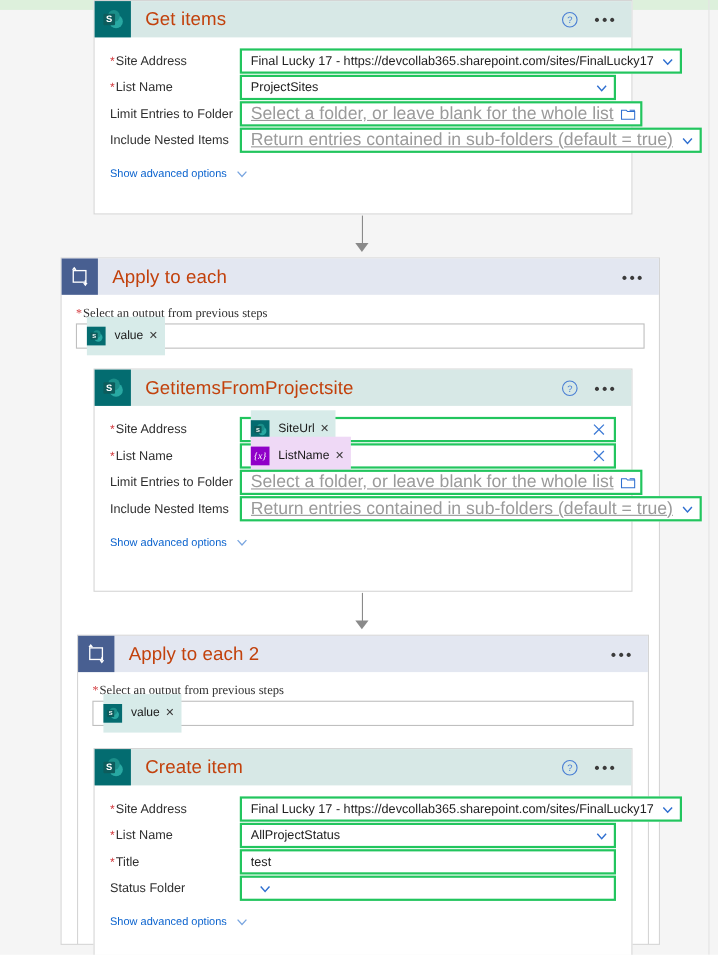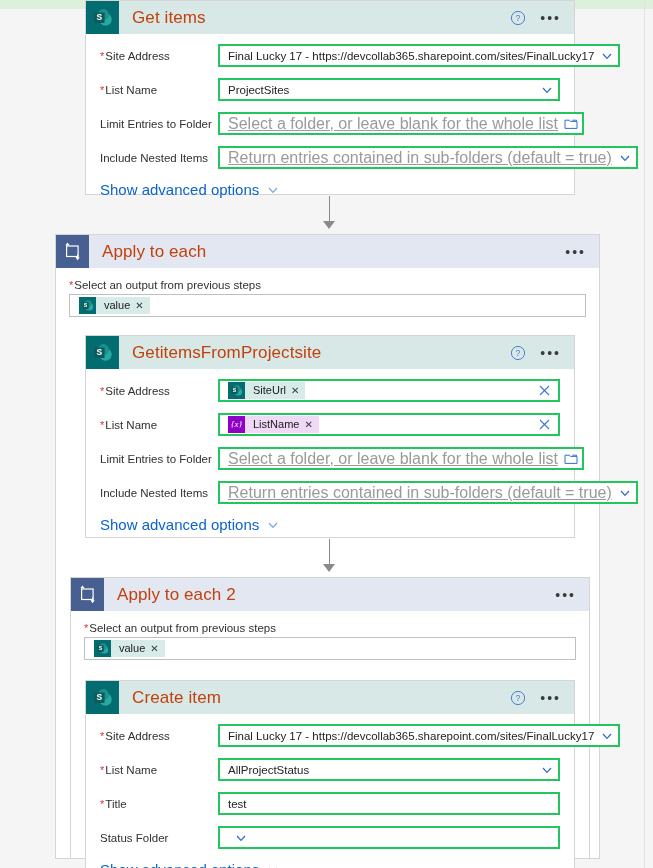--- a/index.html
+++ b/index.html
@@ -25,49 +25,49 @@
   .head-icon.sp{background:#036c70;}
   .head-icon.loop{background:#485f91;}
   .head-title{font-size:17px;color:#c2410c;margin-left:13px;letter-spacing:.1px;white-space:nowrap;}
   .head-spacer{flex:1 1 auto;}
   .help-icon{width:16px;height:16px;flex:0 0 16px;margin-right:14px;}
   .dots{flex:0 0 auto;margin-right:13px;color:#3b3b3b;font-size:14px;letter-spacing:2px;line-height:10px;user-select:none;}
 
   .card-body{padding:10px 14px 14px 14px;}
 
   
-  .row{display:flex;align-items:center;margin-bottom:11px;}
+  .row{display:flex;align-items:center;margin-bottom:1px;}
   .lbl{width:118px;flex:0 0 118px;font-size:11.5px;color:#303030;white-space:nowrap;}
   .req{color:#d13438;font-size:11px;margin-right:1px;vertical-align:text-top;}
   .field{flex:1 1 auto;height:23px;border:2px solid #22c55e;background:#fff;box-sizing:border-box;display:flex;align-items:center;padding:0 4px 0 8px;position:relative;}
   .field .val{font-size:11.5px;color:#222;white-space:nowrap;overflow:hidden;text-overflow:ellipsis;flex:1 1 auto;}
   .field .ph{font-size:16px;color:#9a9a9a;white-space:nowrap;overflow:hidden;text-overflow:ellipsis;flex:1 1 auto;text-decoration:underline;}
   .chev{width:14px;height:14px;flex:0 0 14px;margin-left:6px;}
   .folder{width:14px;height:13px;flex:0 0 14px;margin-left:6px;}
   .clearx{width:13px;height:13px;flex:0 0 13px;margin-left:6px;margin-right:3px;}
 
   
-  .chip{display:inline-flex;align-items:center;height:17px;font-size:11px;line-height:17px;}
+  .chip{display:inline-flex;align-items:center;height:35px;font-size:11px;line-height:17px;}
   .chip.teal{background:#d7ebe9;}
   .chip.purple{background:#efd9f6;}
   .chip-ic{width:17px;height:17px;flex:0 0 17px;display:flex;align-items:center;justify-content:center;}
   .chip-ic.teal{background:#046c70;}
   .chip-ic.purple{background:#9000c8;color:#fff;font-size:9px;font-family:"Liberation Serif",serif;font-style:italic;}
   .chip-txt{padding:0 5px 0 8px;color:#1a1a1a;}
   .chip-x{color:#3a3a3a;font-size:10px;padding-right:6px;}
 
   
   .adv{display:flex;align-items:center;margin-top:12px;}
-  .adv a{color:#0b63ce;font-size:15px;text-decoration:none;}
+  .adv a{color:#0b63ce;font-size:10px;text-decoration:none;}
   .adv .chev{margin-left:7px;}
 
   
   .loopbox{position:absolute;background:#ffffff;border:1px solid #d5d5d5;box-sizing:border-box;}
   .loop-body{padding:11px 13px 0 13px;}
-  .loop-sublabel{font-size:11.5px;color:#303030;margin-bottom:3px;}
+  .loop-sublabel{font-size:11.5px;color:#303030;margin-bottom:3px;font-family:Liberation Serif, serif;}
   .loop-input{height:23px;border:1px solid #bfbfbf;background:#fff;box-sizing:border-box;display:flex;align-items:center;padding-left:9px;}
 
   
   .conn{position:absolute;width:1px;background:#8a8a8a;}
   .arrowhead{position:absolute;width:0;height:0;border-left:6px solid transparent;border-right:6px solid transparent;border-top:8px solid #8a8a8a;}
 </style>
 </head>
 <body>
 
 <div class="canvas">

